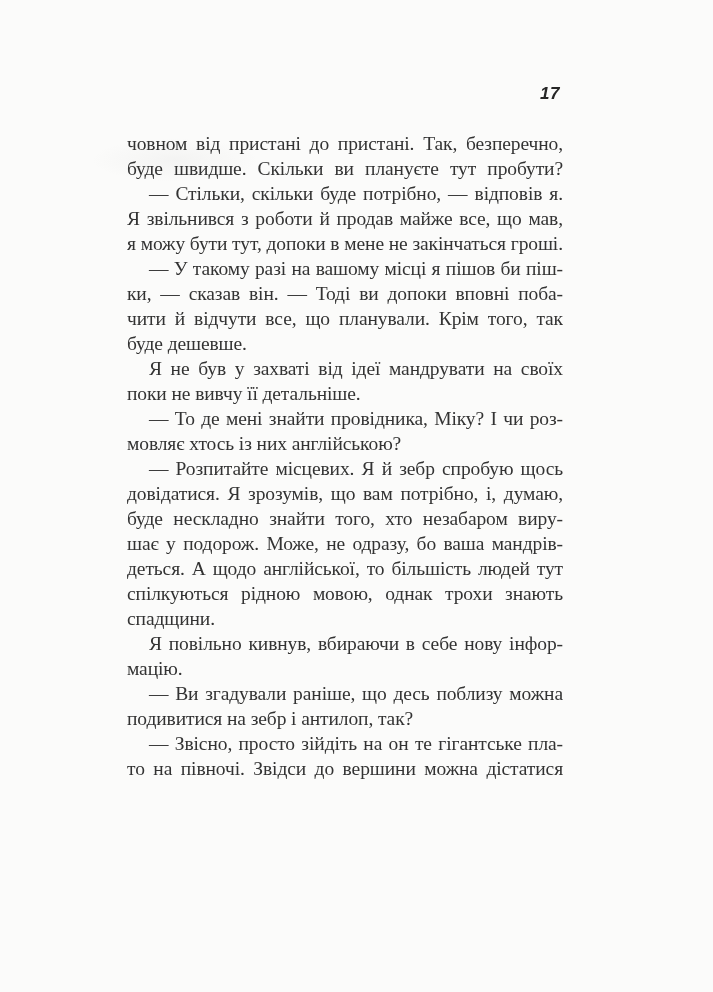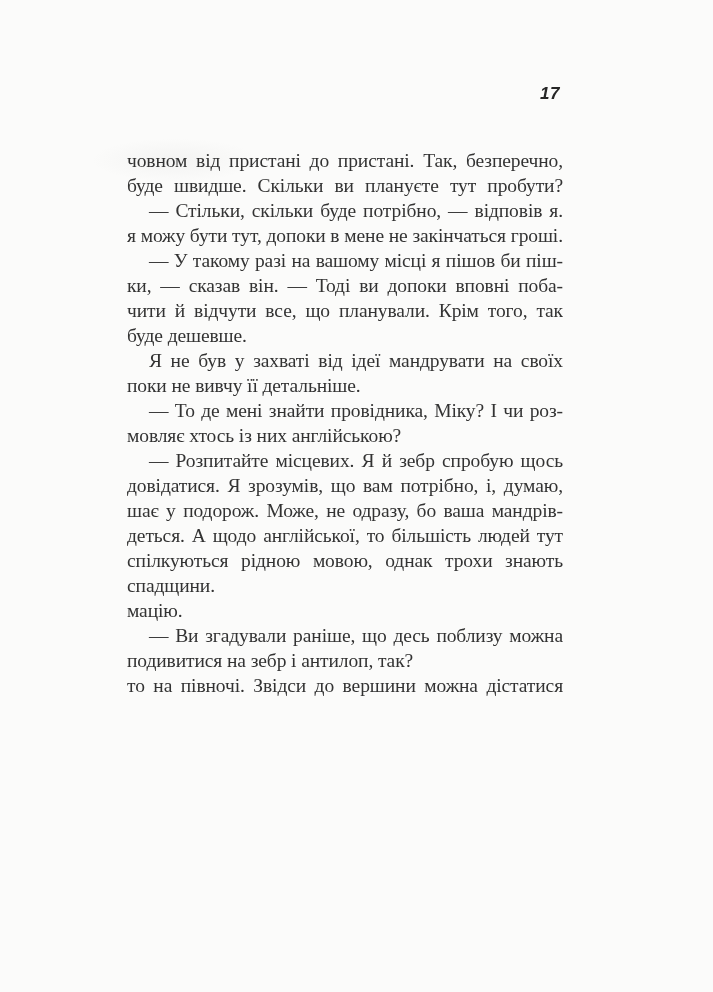--- a/index.html
+++ b/index.html
@@ -31,21 +31,21 @@
     font-family: "Liberation Sans", sans-serif;
     font-style: italic;
     font-weight: bold;
     font-size: 17px;
     line-height: 22px;
     letter-spacing: 0.5px;
     color: var(--pagenum);
   }
   .text-block {
     position: absolute;
-    top: 148px;
+    top: 131px;
     left: 127px;
     width: 436px;
     font-size: 19.5px;
     line-height: 25px;
     letter-spacing: -0.1px;
   }
   .line {
     height: 25px;
     overflow: hidden;
     text-align: justify;
@@ -72,33 +72,37 @@
 </head>
 <body>
 
 <div class="page">
   <div class="artifact a1"></div>
   <div class="page-number">17</div>
   <div class="text-block">
       <div class="line">човном від пристані до пристані. Так, безперечно,</div>
       <div class="line">буде швидше. Скільки ви плануєте тут пробути?</div>
       <div class="line indent">— Стільки, скільки буде потрібно, — відповів я. —</div>
+      <div class="line">Я звільнився з роботи й продав майже все, що мав,</div>
       <div class="line lastleft">я можу бути тут, допоки в мене не закінчаться гроші.</div>
       <div class="line indent">— У такому разі на вашому місці я пішов би піш-</div>
       <div class="line">ки, — сказав він. — Тоді ви допоки вповні поба-</div>
       <div class="line">чити й відчути все, що планували. Крім того, так</div>
       <div class="line lastleft">буде дешевше.</div>
       <div class="line indent">Я не був у захваті від ідеї мандрувати на своїх двох</div>
       <div class="line lastleft">поки не вивчу її детальніше.</div>
       <div class="line indent">— То де мені знайти провідника, Міку? І чи роз-</div>
       <div class="line lastleft">мовляє хтось із них англійською?</div>
       <div class="line indent">— Розпитайте місцевих. Я й зебр спробую щось</div>
       <div class="line">довідатися. Я зрозумів, що вам потрібно, і, думаю,</div>
+      <div class="line">буде нескладно знайти того, хто незабаром виру-</div>
       <div class="line">шає у подорож. Може, не одразу, бо ваша мандрів-</div>
       <div class="line">деться. А щодо англійської, то більшість людей тут</div>
       <div class="line">спілкуються рідною мовою, однак трохи знають</div>
       <div class="line lastleft">спадщини.</div>
+      <div class="line indent">Я повільно кивнув, вбираючи в себе нову інфор-</div>
       <div class="line lastleft">мацію.</div>
       <div class="line indent">— Ви згадували раніше, що десь поблизу можна</div>
       <div class="line lastleft">подивитися на зебр і антилоп, так?</div>
+      <div class="line indent">— Звісно, просто зійдіть на он те гігантське пла-</div>
       <div class="line">то на півночі. Звідси до вершини можна дістатися</div>
     </div>
 </div>
 
 </body></html>

